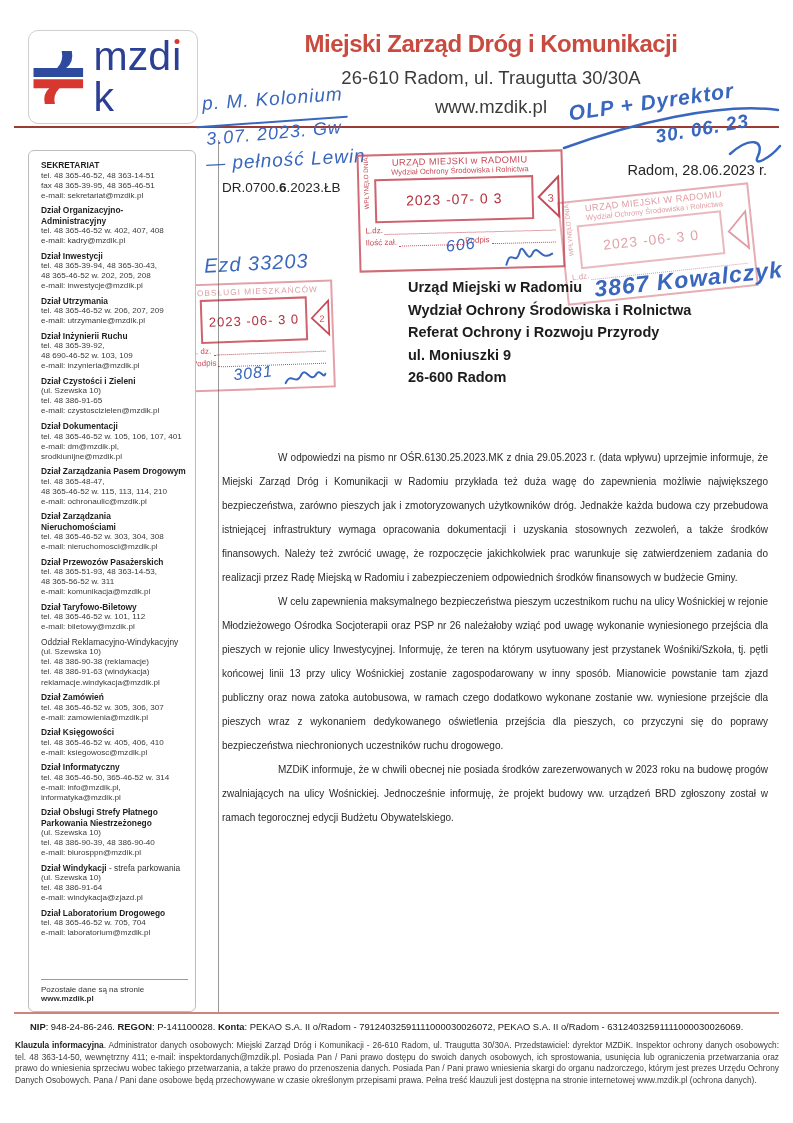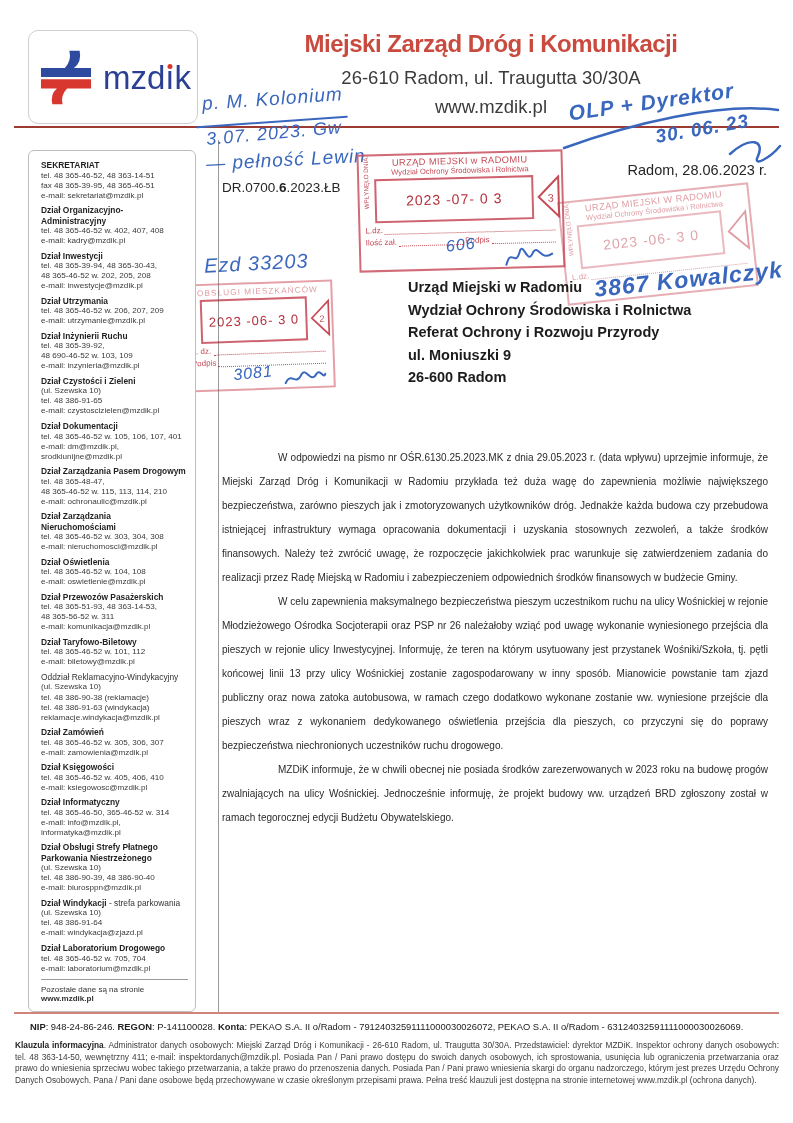--- a/index.html
+++ b/index.html
@@ -2,21 +2,21 @@
 <html><head>
 <meta charset="utf-8">
 <style>
   html,body{margin:0;padding:0;background:#e8e8e8;}
   .page{position:relative;width:793px;height:1123px;background:#ffffff;margin:0 auto;
         font-family:"Liberation Sans", sans-serif;overflow:hidden;}
 
   
   .logo-box{position:absolute;left:28px;top:30px;width:168px;height:92px;border:1px solid #cfcfcf;
             border-radius:10px;display:flex;align-items:center;justify-content:center;gap:6px;background:#fff;}
-  .logo-text{font-size:33px;color:#2b3f94;letter-spacing:0;line-height:1;text-align:right;}
+  .logo-text{font-size:41px;color:#2b3f94;letter-spacing:0;line-height:1;}
   .logo-text .idot{position:relative;display:inline-block;}
   .logo-text .idot::after{content:'';position:absolute;left:50%;transform:translateX(-50%);top:3px;
             width:5px;height:5px;border-radius:50%;background:#d8372f;}
   .header-text{position:absolute;left:195px;top:30px;width:592px;text-align:center;}
   .doc-title{font-size:24px;font-weight:700;color:#c94a3e;letter-spacing:-.5px;white-space:nowrap;}
   .doc-address{font-size:18.5px;color:#3b3b3b;margin-top:9px;}
   .doc-site{font-size:18.5px;color:#3b3b3b;margin-top:7px;}
   .header-rule{position:absolute;left:14px;right:14px;top:126px;height:2px;background:#9d3b32;}
 
   
@@ -245,25 +245,20 @@
           <div class="dept-line">tel. 48 365-48-47,</div>
           <div class="dept-line">48 365-46-52 w. 115, 113, 114, 210</div>
           <div class="dept-line">e-mail: ochronaulic@mzdik.pl</div>
         </div>
         <div class="dept">
           <div class="dept-name">Dział Zarządzania Nieruchomościami</div>
           <div class="dept-line">tel. 48 365-46-52 w. 303, 304, 308</div>
           <div class="dept-line">e-mail: nieruchomosci@mzdik.pl</div>
         </div>
         <div class="dept">
-          <div class="dept-name">Dział Oświetlenia</div>
-          <div class="dept-line">tel. 48 365-46-52 w. 104, 108</div>
-          <div class="dept-line">e-mail: oswietlenie@mzdik.pl</div>
-        </div>
-        <div class="dept">
           <div class="dept-name">Dział Przewozów Pasażerskich</div>
           <div class="dept-line">tel. 48 365-51-93, 48 363-14-53,</div>
           <div class="dept-line">48 365-56-52 w. 311</div>
           <div class="dept-line">e-mail: komunikacja@mzdik.pl</div>
         </div>
         <div class="dept">
           <div class="dept-name">Dział Taryfowo-Biletowy</div>
           <div class="dept-line">tel. 48 365-46-52 w. 101, 112</div>
           <div class="dept-line">e-mail: biletowy@mzdik.pl</div>
         </div>

